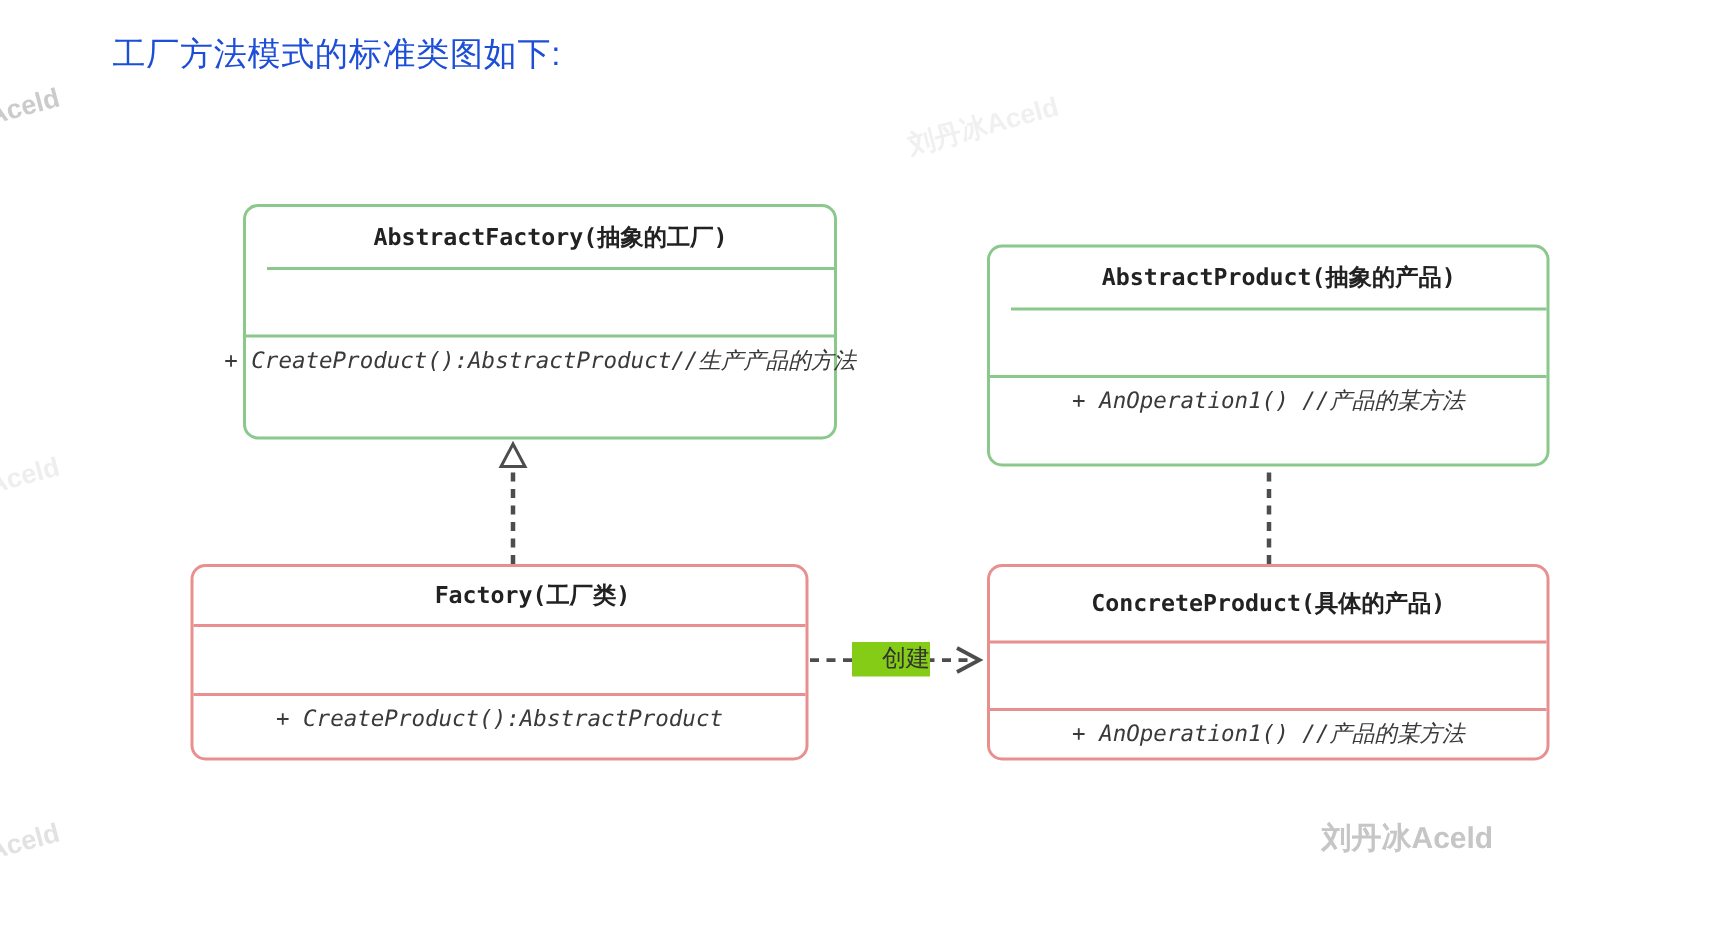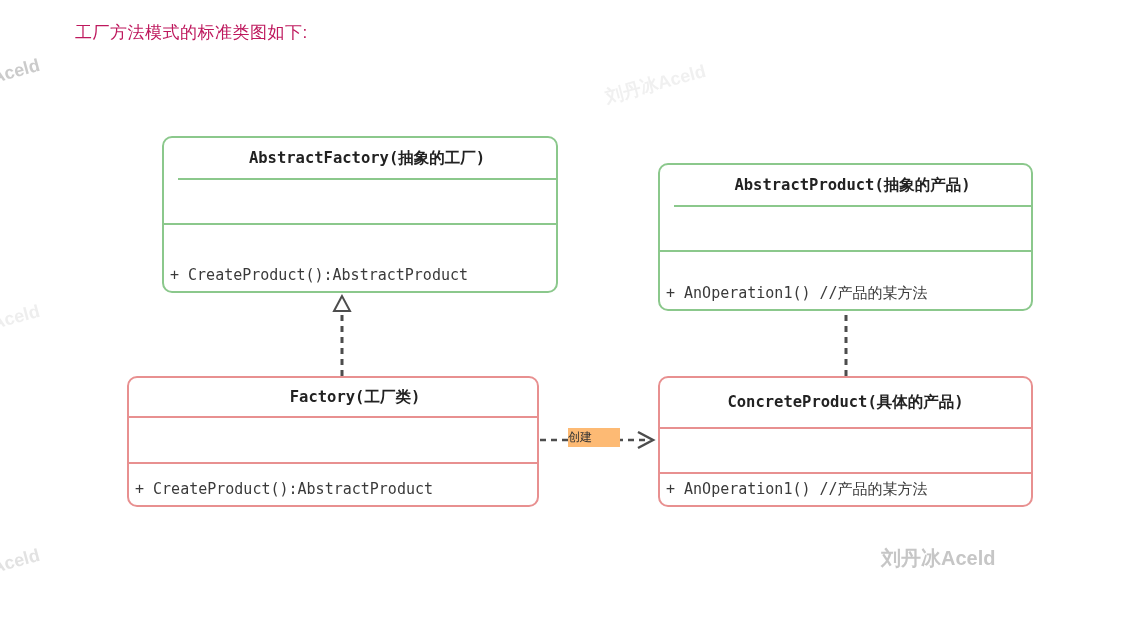--- a/index.html
+++ b/index.html
@@ -8,22 +8,22 @@
     position: relative;
     width: 1144px;
     height: 624px;
     background: #ffffff;
     overflow: hidden;
     font-family: "Liberation Sans", sans-serif;
     color: #333333;
   }
   .heading {
     position: absolute;
-    font-size: 17px;
-    color: #be185d;
+    font-size: 22px;
+    color: #1d4ed8;
     letter-spacing: 0.5px;
     white-space: nowrap;
   }
   #heading-1 { left: 75px; top: 21px; }
   #heading-2 { left: 115px; top: 64px; }
 
   
   .uml-class {
     position: absolute;
     background: #ffffff;
@@ -43,23 +43,24 @@
     color: #222222;
     white-space: nowrap;
   }
   .abstract .uml-title { border-bottom: 2px solid #8bc88c; margin-left: 14px; }
   .concrete .uml-title { border-bottom: 2px solid #e89090; }
   .uml-attrs { }
   .abstract .uml-attrs { border-bottom: 2px solid #8bc88c; }
   .concrete .uml-attrs { border-bottom: 2px solid #e89090; }
   .uml-methods {
     display: flex;
-    flex-direction: column;
-    justify-content: flex-end;
+    flex-direction: row;
+    justify-content: center;
     padding: 2px 6px;
+    font-style: italic;
   }
   .uml-method-line {
     font-family: "DejaVu Sans Mono", monospace;
     font-size: 15px;
     color: #3a3a3a;
     line-height: 27px;
     white-space: nowrap;
   }
 
   
@@ -88,23 +89,23 @@
     position: absolute;
     left: 0; top: 0;
     width: 1144px; height: 624px;
     pointer-events: none;
   }
   #dependency-label {
     position: absolute;
     left: 568px;
     top: 428px;
     width: 52px;
-    text-align: left;
-    background: #fdba74;
-    font-size: 12px;
+    text-align: right;
+    background: #84cc16;
+    font-size: 16px;
     color: #333333;
     padding: 1px 0;
     white-space: nowrap;
   }
 
   
   .watermark {
     position: absolute;
     font-weight: bold;
     white-space: nowrap;
@@ -155,20 +156,21 @@
     </g>
   </svg>
 
   <div id="dependency-label">创建</div>
 
   <div class="uml-class abstract" id="class-abstract-factory">
     <div class="uml-title">AbstractFactory(抽象的工厂)</div>
     <div class="uml-attrs"></div>
     <div class="uml-methods">
       <div class="uml-method-line">+ CreateProduct():AbstractProduct</div>
+      <div class="uml-method-line">//生产产品的方法</div>
     </div>
   </div>
 
   <div class="uml-class abstract" id="class-abstract-product">
     <div class="uml-title">AbstractProduct(抽象的产品)</div>
     <div class="uml-attrs"></div>
     <div class="uml-methods">
       <div class="uml-method-line">+ AnOperation1() //产品的某方法</div>
     </div>
   </div>

